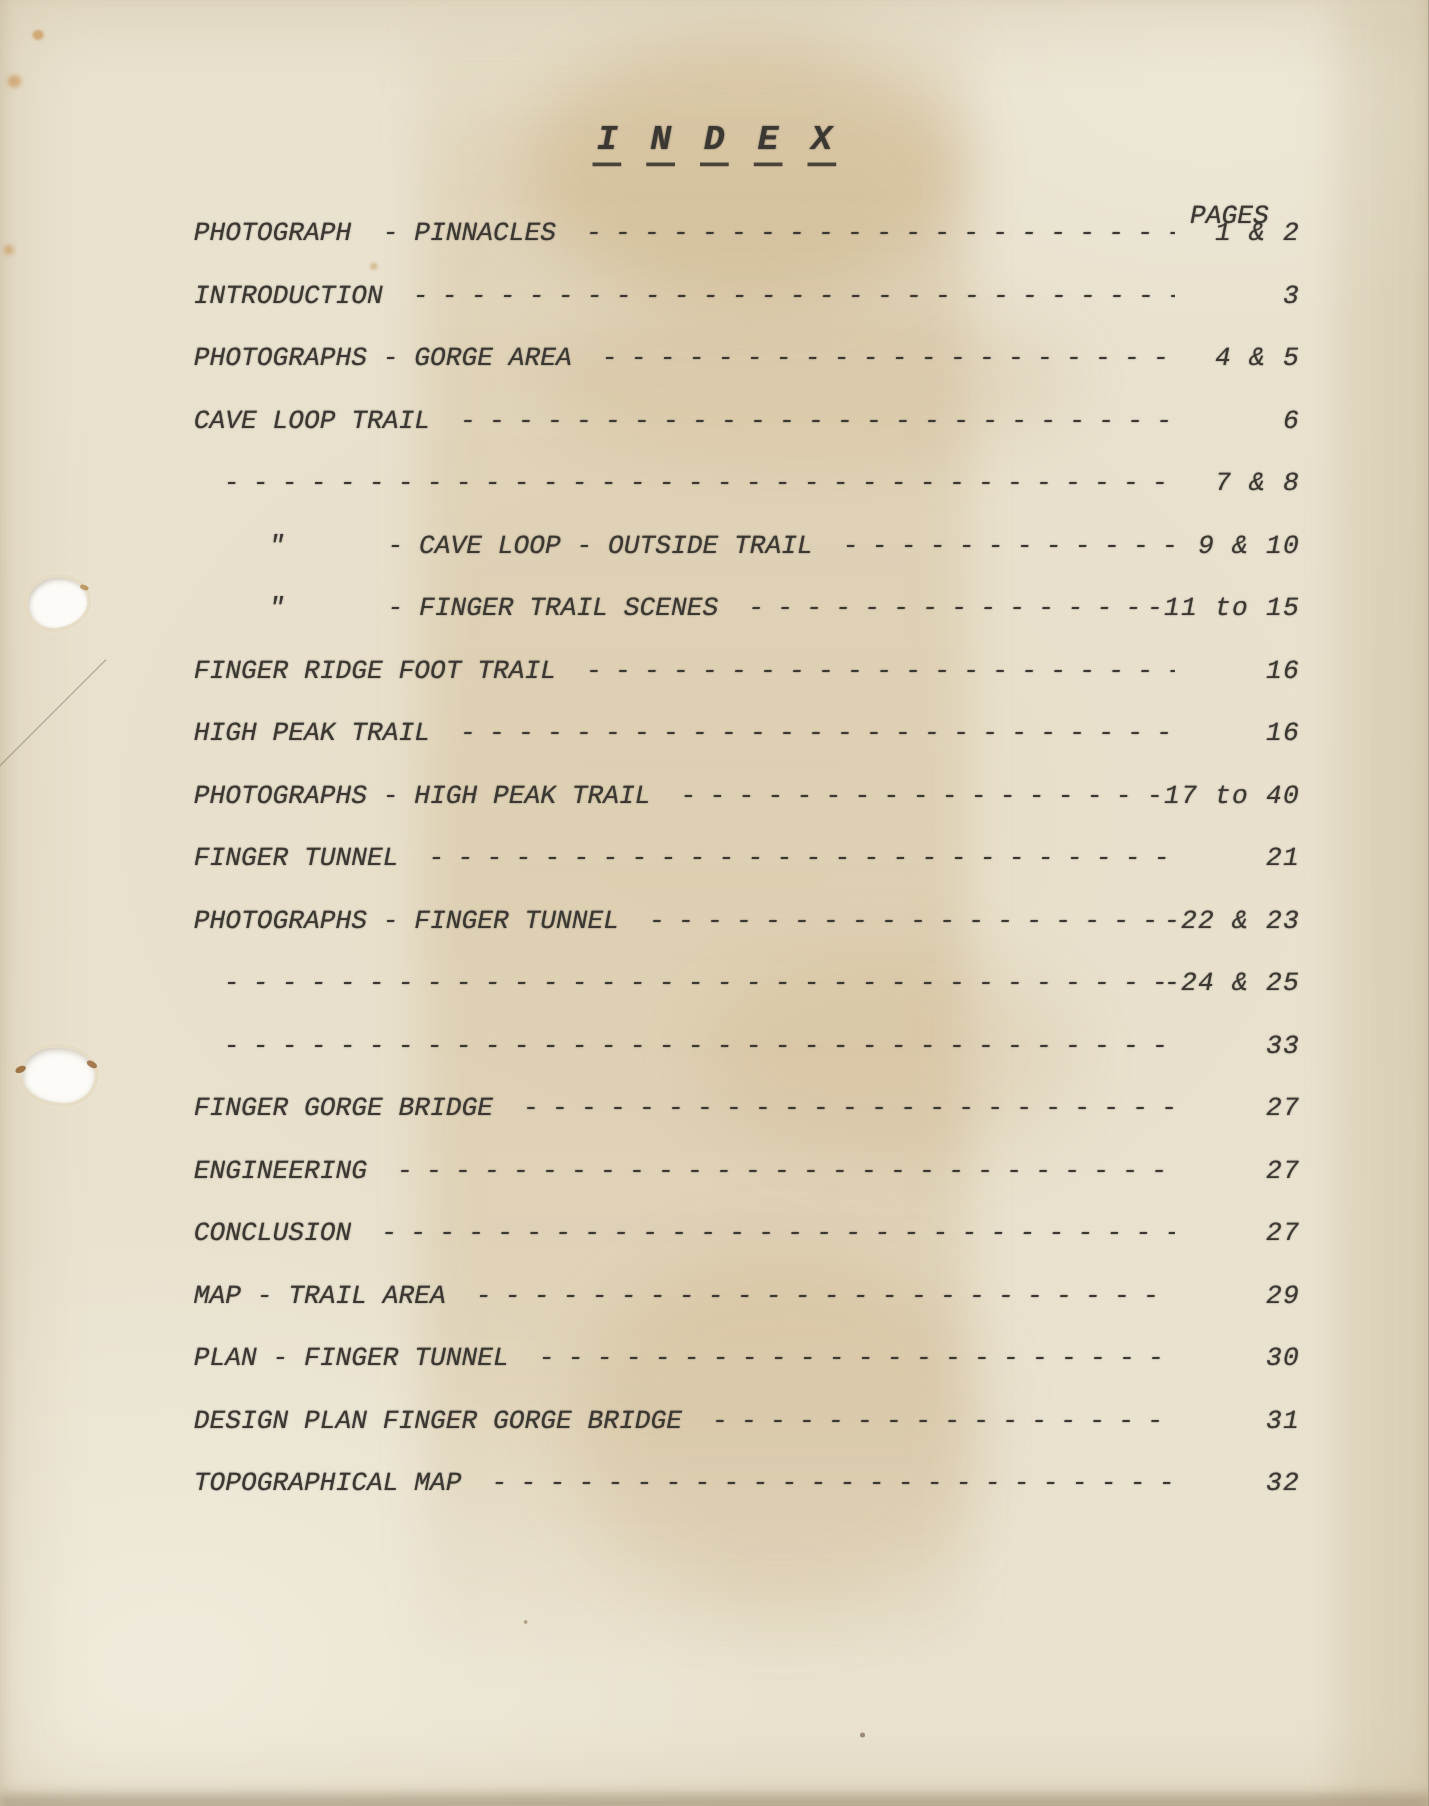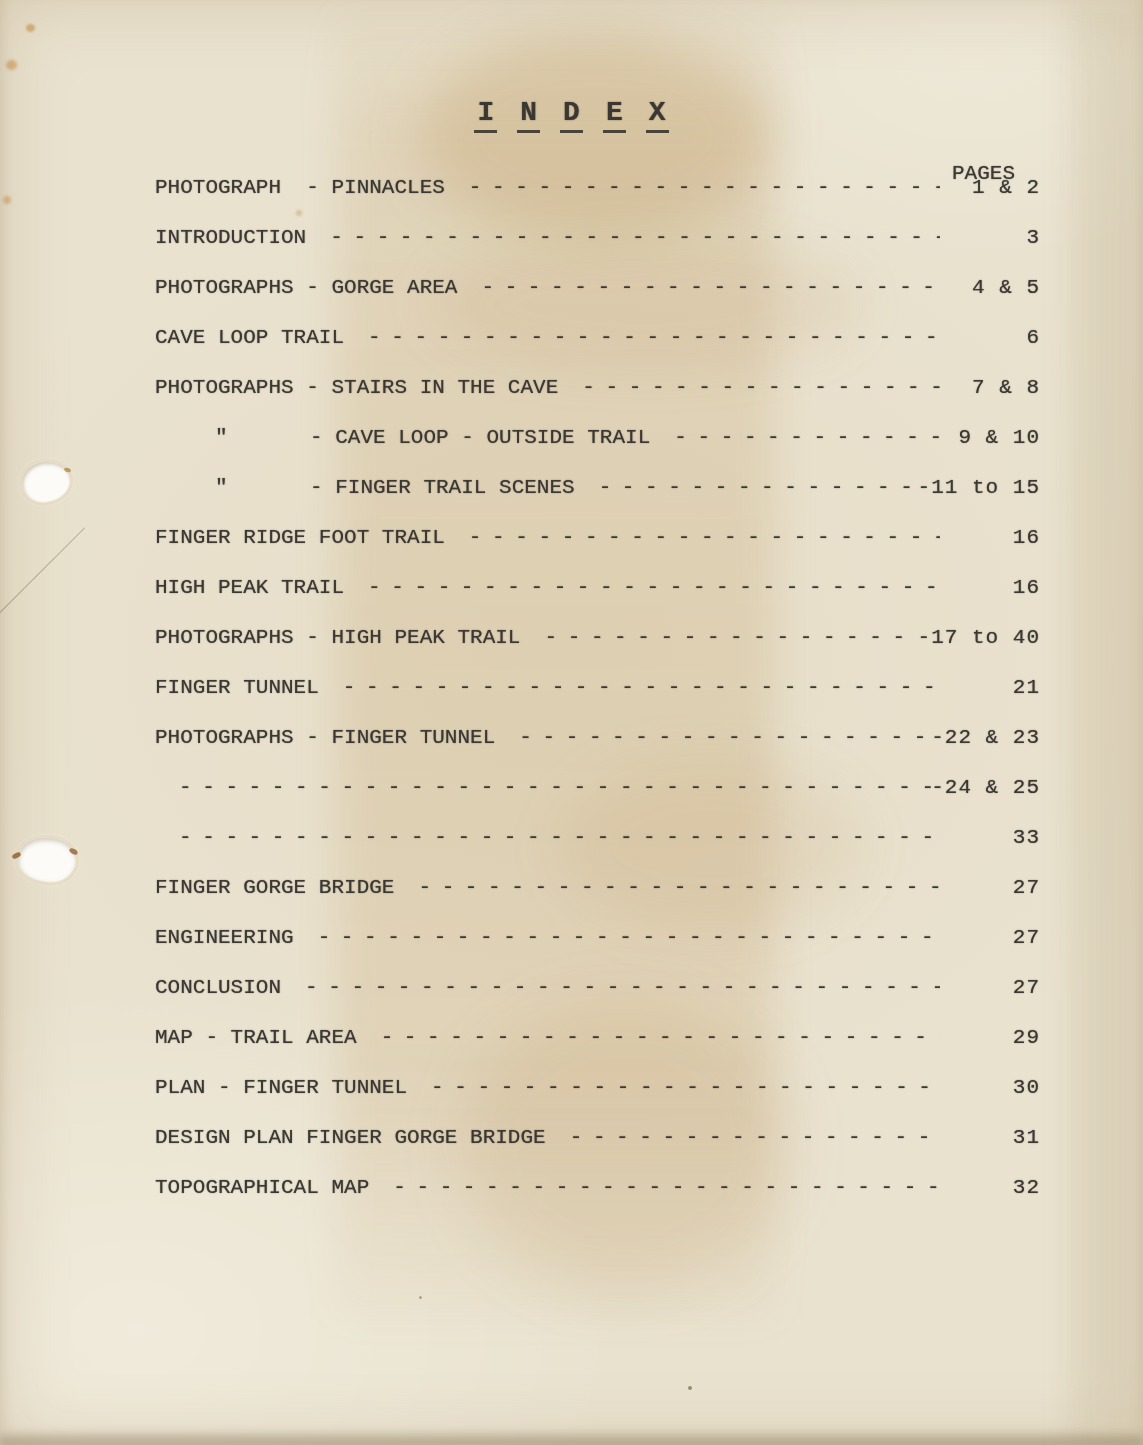--- a/index.html
+++ b/index.html
@@ -69,20 +69,21 @@
   }
   .tear{position:absolute;border-radius:50%;pointer-events:none;}
   .tear1{left:64px;top:468px;width:7px;height:4px;background:rgba(168,116,47,0.65);transform:rotate(20deg);}
   .tear2{left:12px;top:853px;width:9px;height:5px;background:rgba(143,90,38,0.8);transform:rotate(-25deg);}
   .tear3{left:69px;top:849px;width:9px;height:5px;background:rgba(143,90,38,0.75);transform:rotate(30deg);}
   
   .typed{
     font-size:21px;
     color:#3b3833;
     text-shadow:0 0 1.2px rgba(59,56,51,0.8);
+    font-style:italic;
   }
   .title{
     position:absolute;left:0;right:0;top:97px;
     text-align:center;
     font-size:28px;font-weight:bold;
     letter-spacing:0;
   }
   .tletter{
     display:inline-block;
     padding:0 3px 2px 3px;
@@ -160,21 +161,20 @@
         <span class="label"><span>PHOTOGRAPHS - GORGE AREA</span></span>
         <span class="leader">- - - - - - - - - - - - - - - - - - - - - - - - - - - - - - - - - - - - - - - - - - - - - - - - - - - - - - - - - - - -</span>
         <span class="pages">4 &amp; 5</span>
       </div>
       <div class="row">
         <span class="label"><span>CAVE LOOP TRAIL</span></span>
         <span class="leader">- - - - - - - - - - - - - - - - - - - - - - - - - - - - - - - - - - - - - - - - - - - - - - - - - - - - - - - - - - - -</span>
         <span class="pages">6</span>
       </div>
       <div class="row">
-        <span class="label"><span>PHOTOGRAPHS - STAIRS IN THE CAVE</span></span>
         <span class="leader">- - - - - - - - - - - - - - - - - - - - - - - - - - - - - - - - - - - - - - - - - - - - - - - - - - - - - - - - - - - -</span>
         <span class="pages">7 &amp; 8</span>
       </div>
       <div class="row ditto-row">
         <span class="label"><span class="ditto">"</span><span>- CAVE LOOP - OUTSIDE TRAIL</span></span>
         <span class="leader">- - - - - - - - - - - - - - - - - - - - - - - - - - - - - - - - - - - - - - - - - - - - - - - - - - - - - - - - - - - -</span>
         <span class="pages">9 &amp; 10</span>
       </div>
       <div class="row ditto-row">
         <span class="label"><span class="ditto">"</span><span>- FINGER TRAIL SCENES</span></span>

